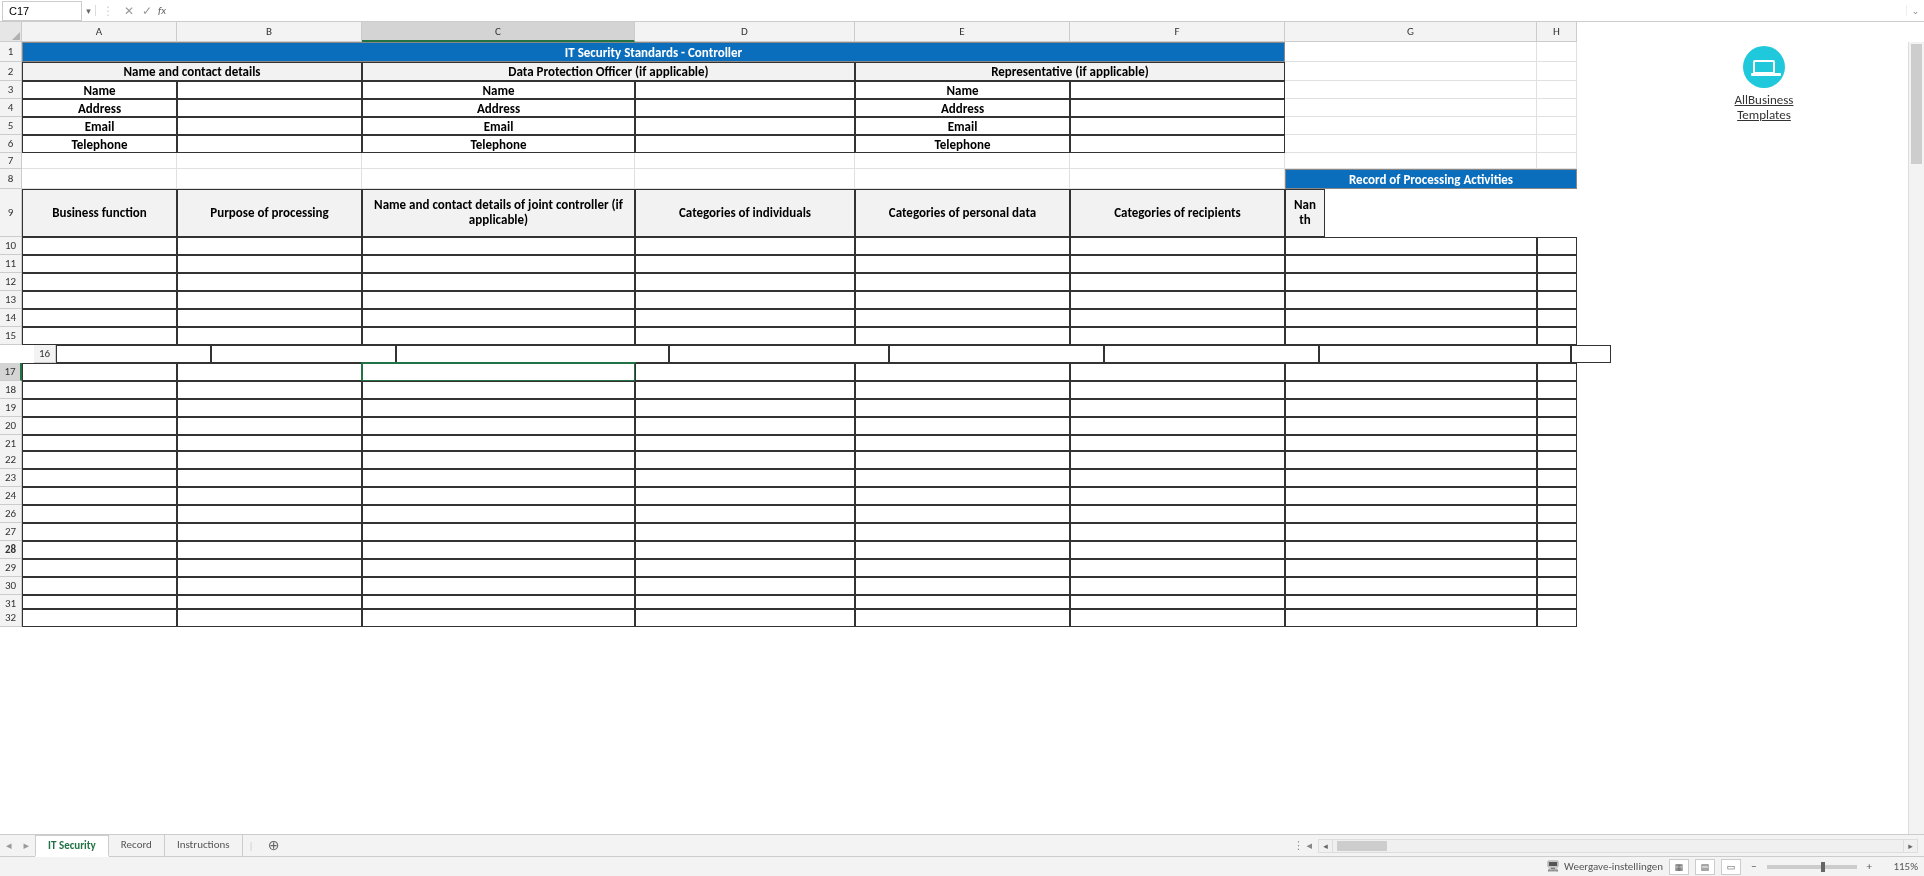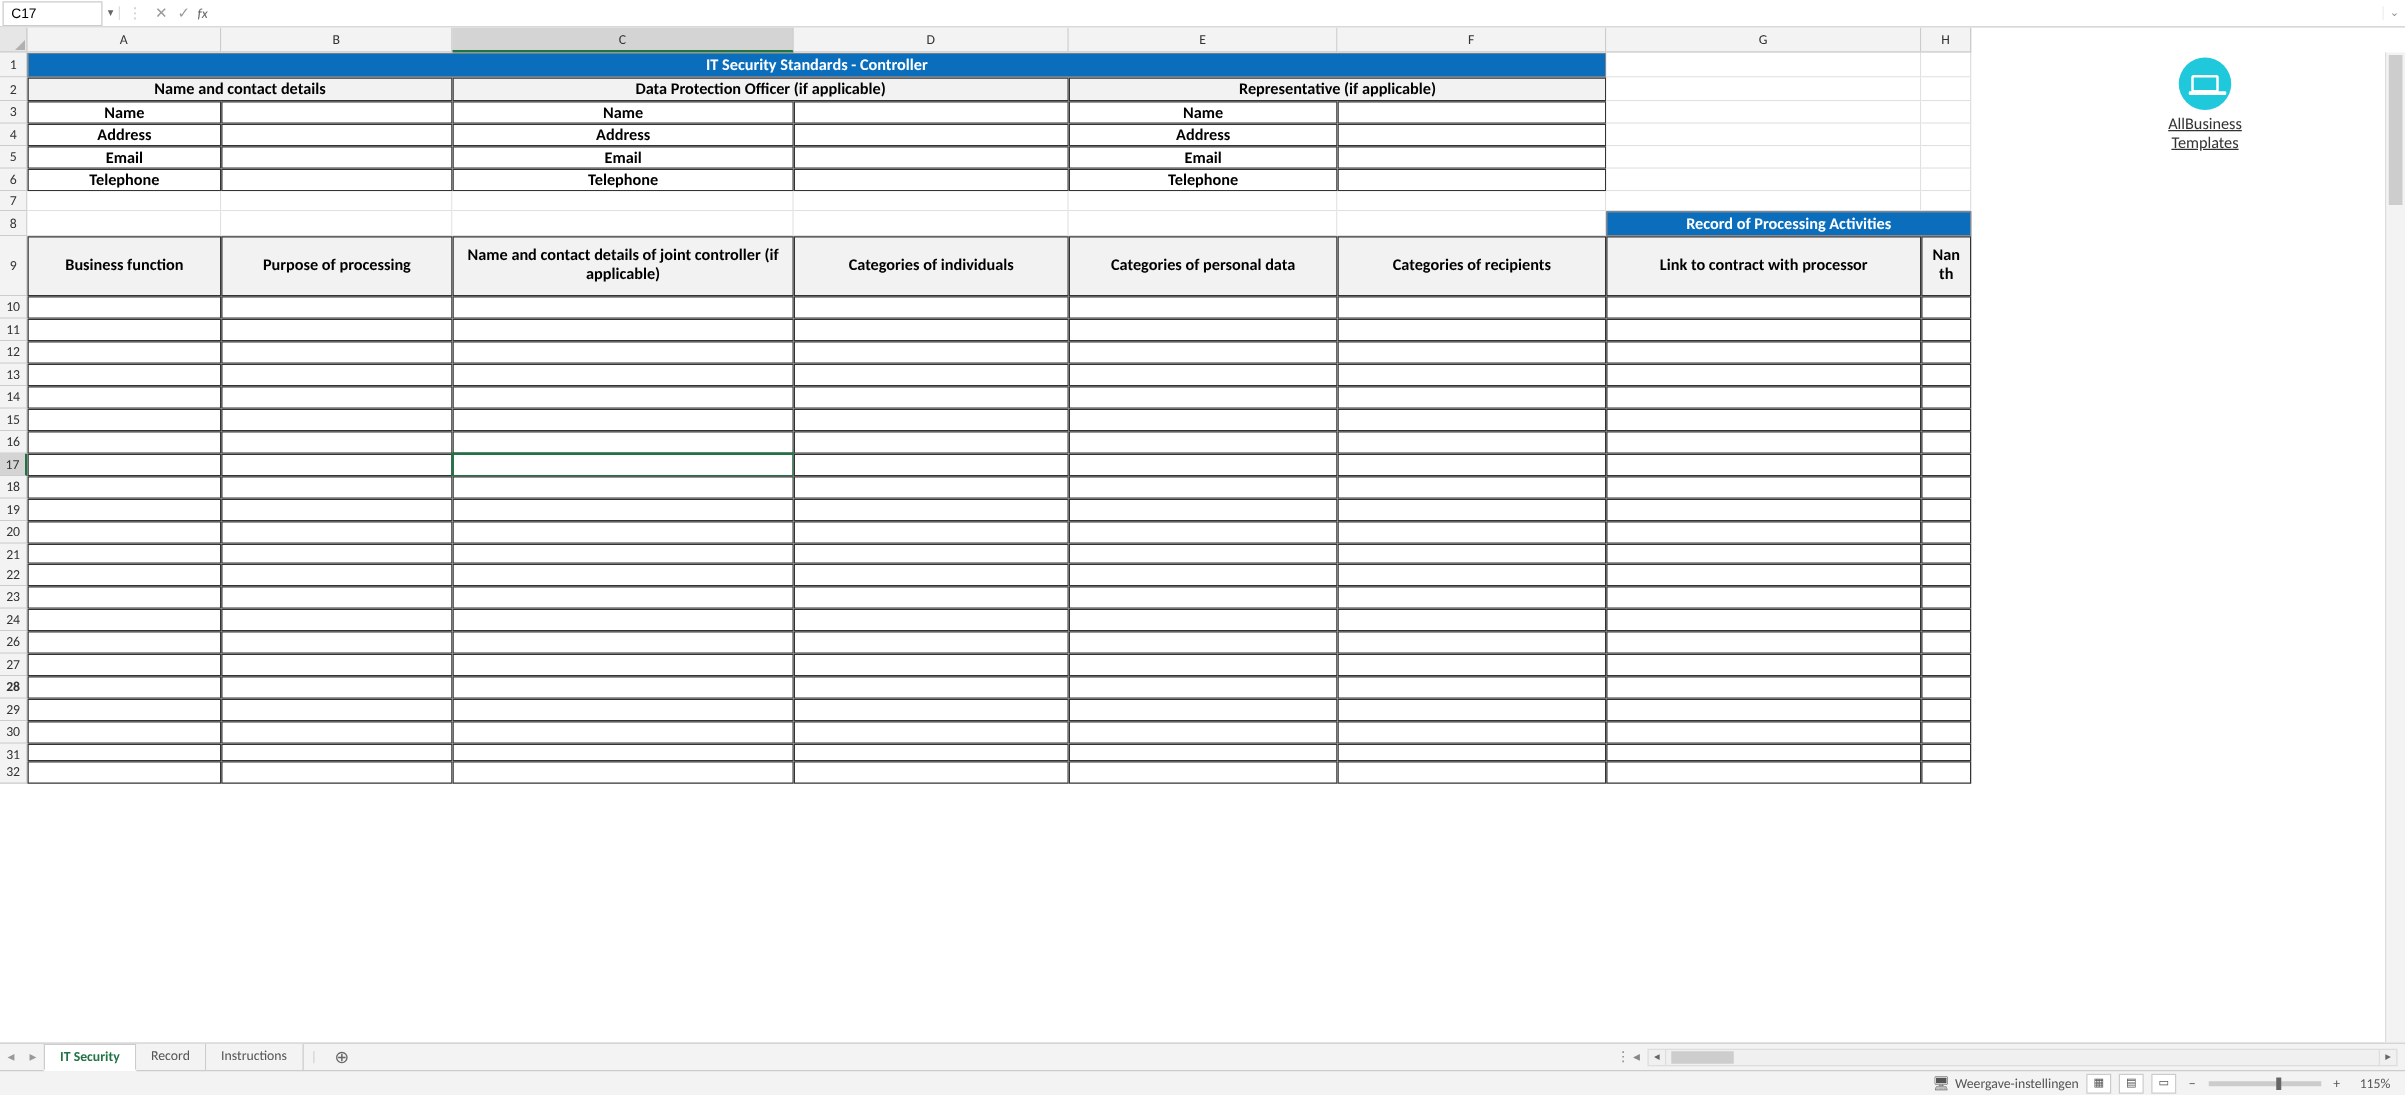--- a/index.html
+++ b/index.html
@@ -178,21 +178,20 @@
         <div class="cell blue-banner" style="width: 292px; min-width: 292px;">Record of Processing Activities</div>
       </div>
       <div class="row" style="height: 48px;">
         <div class="row-h" style="height: 48px;">9</div>
         <div class="cell tbl-header" style="width: 155px; min-width: 155px; height: 48px;">Business function</div>
         <div class="cell tbl-header" style="width: 185px; min-width: 185px; height: 48px;">Purpose of processing</div>
         <div class="cell tbl-header" style="width: 273px; min-width: 273px; height: 48px;">Name and contact details of joint controller (if applicable)</div>
         <div class="cell tbl-header" style="width: 220px; min-width: 220px; height: 48px;">Categories of individuals</div>
         <div class="cell tbl-header" style="width: 215px; min-width: 215px; height: 48px;">Categories of personal data</div>
         <div class="cell tbl-header" style="width: 215px; min-width: 215px; height: 48px;">Categories of recipients</div>
-        <div class="cell tbl-header" style="width: 252px; min-width: 252px; height: 48px;">Link to contract with processor</div>
         <div class="cell tbl-header" style="width: 40px; min-width: 40px; height: 48px;">Nan th</div>
       </div>
       <div class="row" style="height: 18px;">
         <div class="row-h" style="height: 18px;">10</div>
         <div class="cell data-cell" style="width: 155px; min-width: 155px;"></div>
         <div class="cell data-cell" style="width: 185px; min-width: 185px;"></div>
         <div class="cell data-cell" style="width: 273px; min-width: 273px;"></div>
         <div class="cell data-cell" style="width: 220px; min-width: 220px;"></div>
         <div class="cell data-cell" style="width: 215px; min-width: 215px;"></div>
         <div class="cell data-cell" style="width: 215px; min-width: 215px;"></div>
@@ -247,21 +246,21 @@
         <div class="row-h" style="height: 18px;">15</div>
         <div class="cell data-cell" style="width: 155px; min-width: 155px;"></div>
         <div class="cell data-cell" style="width: 185px; min-width: 185px;"></div>
         <div class="cell data-cell" style="width: 273px; min-width: 273px;"></div>
         <div class="cell data-cell" style="width: 220px; min-width: 220px;"></div>
         <div class="cell data-cell" style="width: 215px; min-width: 215px;"></div>
         <div class="cell data-cell" style="width: 215px; min-width: 215px;"></div>
         <div class="cell data-cell" style="width: 252px; min-width: 252px;"></div>
         <div class="cell data-cell" style="width: 40px; min-width: 40px;"></div>
       </div>
-      <div class="row" style="height: 18px;">
+      <div class="row" style="height: 18px; padding-left: 34px;">
         <div class="row-h" style="height: 18px;">16</div>
         <div class="cell data-cell" style="width: 155px; min-width: 155px;"></div>
         <div class="cell data-cell" style="width: 185px; min-width: 185px;"></div>
         <div class="cell data-cell" style="width: 273px; min-width: 273px;"></div>
         <div class="cell data-cell" style="width: 220px; min-width: 220px;"></div>
         <div class="cell data-cell" style="width: 215px; min-width: 215px;"></div>
         <div class="cell data-cell" style="width: 215px; min-width: 215px;"></div>
         <div class="cell data-cell" style="width: 252px; min-width: 252px;"></div>
         <div class="cell data-cell" style="width: 40px; min-width: 40px;"></div>
       </div>
@@ -469,14 +468,14 @@
   <div class="status-group">
     <span>🖥</span>
     <span>Weergave-instellingen</span>
   </div>
   <div class="view-btn">▦</div>
   <div class="view-btn">▤</div>
   <div class="view-btn">▭</div>
   <span style="padding:0 4px;cursor:pointer">−</span>
   <div class="zoom-slider"></div>
   <span style="padding:0 4px;cursor:pointer">+</span>
-  <span style="min-width:36px;text-align:center">115%</span>
+  <span style="min-width:36px;text-align:right">115%</span>
 </div>
 
 </body></html>

